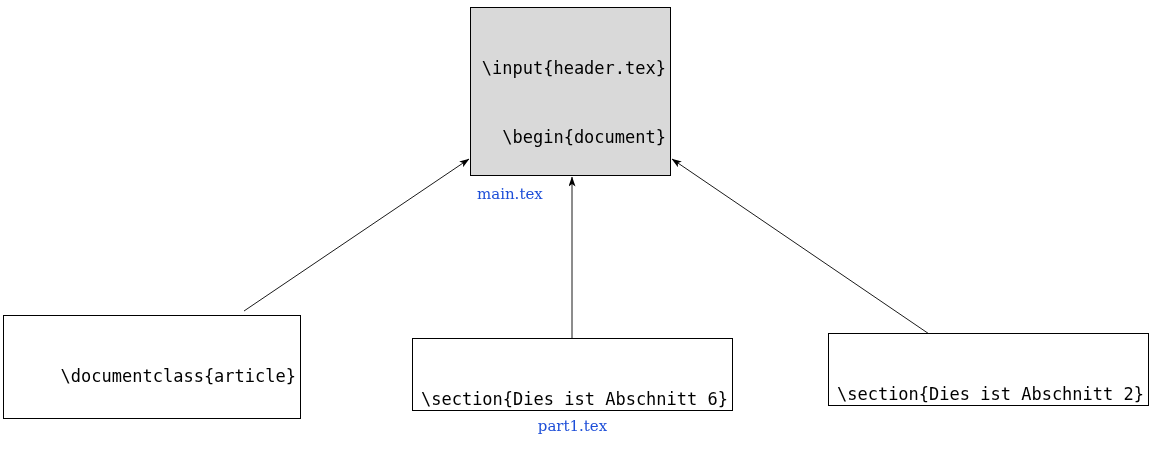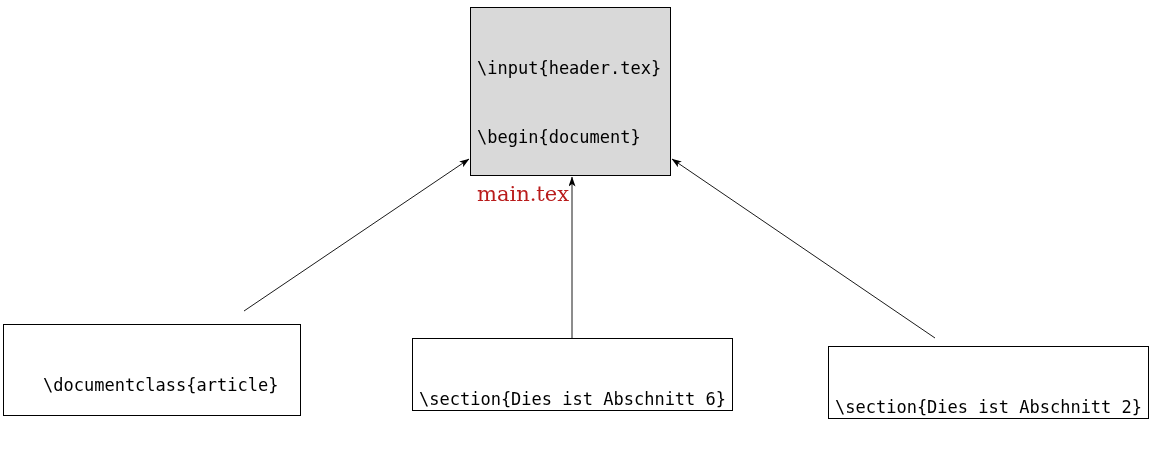--- a/index.html
+++ b/index.html
@@ -20,30 +20,31 @@
     box-sizing: border-box;
     border: 1px solid #000000;
     background: #ffffff;
     color: #000000;
     font-family: "DejaVu Sans Mono", monospace;
     font-size: 17px;
     line-height: 23.3px;
     padding: 2px 4px 0 6px;
     white-space: pre;
     overflow: hidden;
+    text-align: right;
   }
   .node-main   { left: 470px; top: 7px;   width: 201px; height: 169px; background: #d9d9d9; }
-  .node-header { left: 3px;   top: 324px; width: 298px; height: 92px; padding-left: 39px; }
+  .node-header { left: 3px;   top: 315px; width: 298px; height: 104px; padding-left: 39px; }
   .node-part1  { left: 412px; top: 338px; width: 321px; height: 73px; }
-  .node-part2  { left: 828px; top: 346px; width: 321px; height: 73px; }
+  .node-part2  { left: 828px; top: 333px; width: 321px; height: 73px; }
   .file-label {
     position: absolute;
-    color: #b91c1c;
+    color: #1d4ed8;
     font-family: "DejaVu Serif", serif;
-    font-size: 21px;
+    font-size: 15px;
     line-height: 20px;
   }
   .label-main   { left: 477px; top: 184px; }
   .label-header { left: 3px;   top: 442px; width: 298px; text-align: center; }
   .label-part1  { left: 412px; top: 416px; width: 321px; text-align: center; }
   .label-part2  { left: 828px; top: 416px; width: 321px; text-align: center; }
 </style>
 </head>
 <body>
 
@@ -77,20 +78,21 @@
     
     
     
   </div>
 
   <div class="node node-part1">
     <div class="code-line">\section{Dies ist Abschnitt 6}</div>
     
     
   </div>
+  <div class="file-label label-part1">part1.tex</div>
 
   <div class="node node-part2">
     <div class="code-line">\section{Dies ist Abschnitt 2}</div>
     
     
   </div>
 
 </div>
 
 </body></html>

